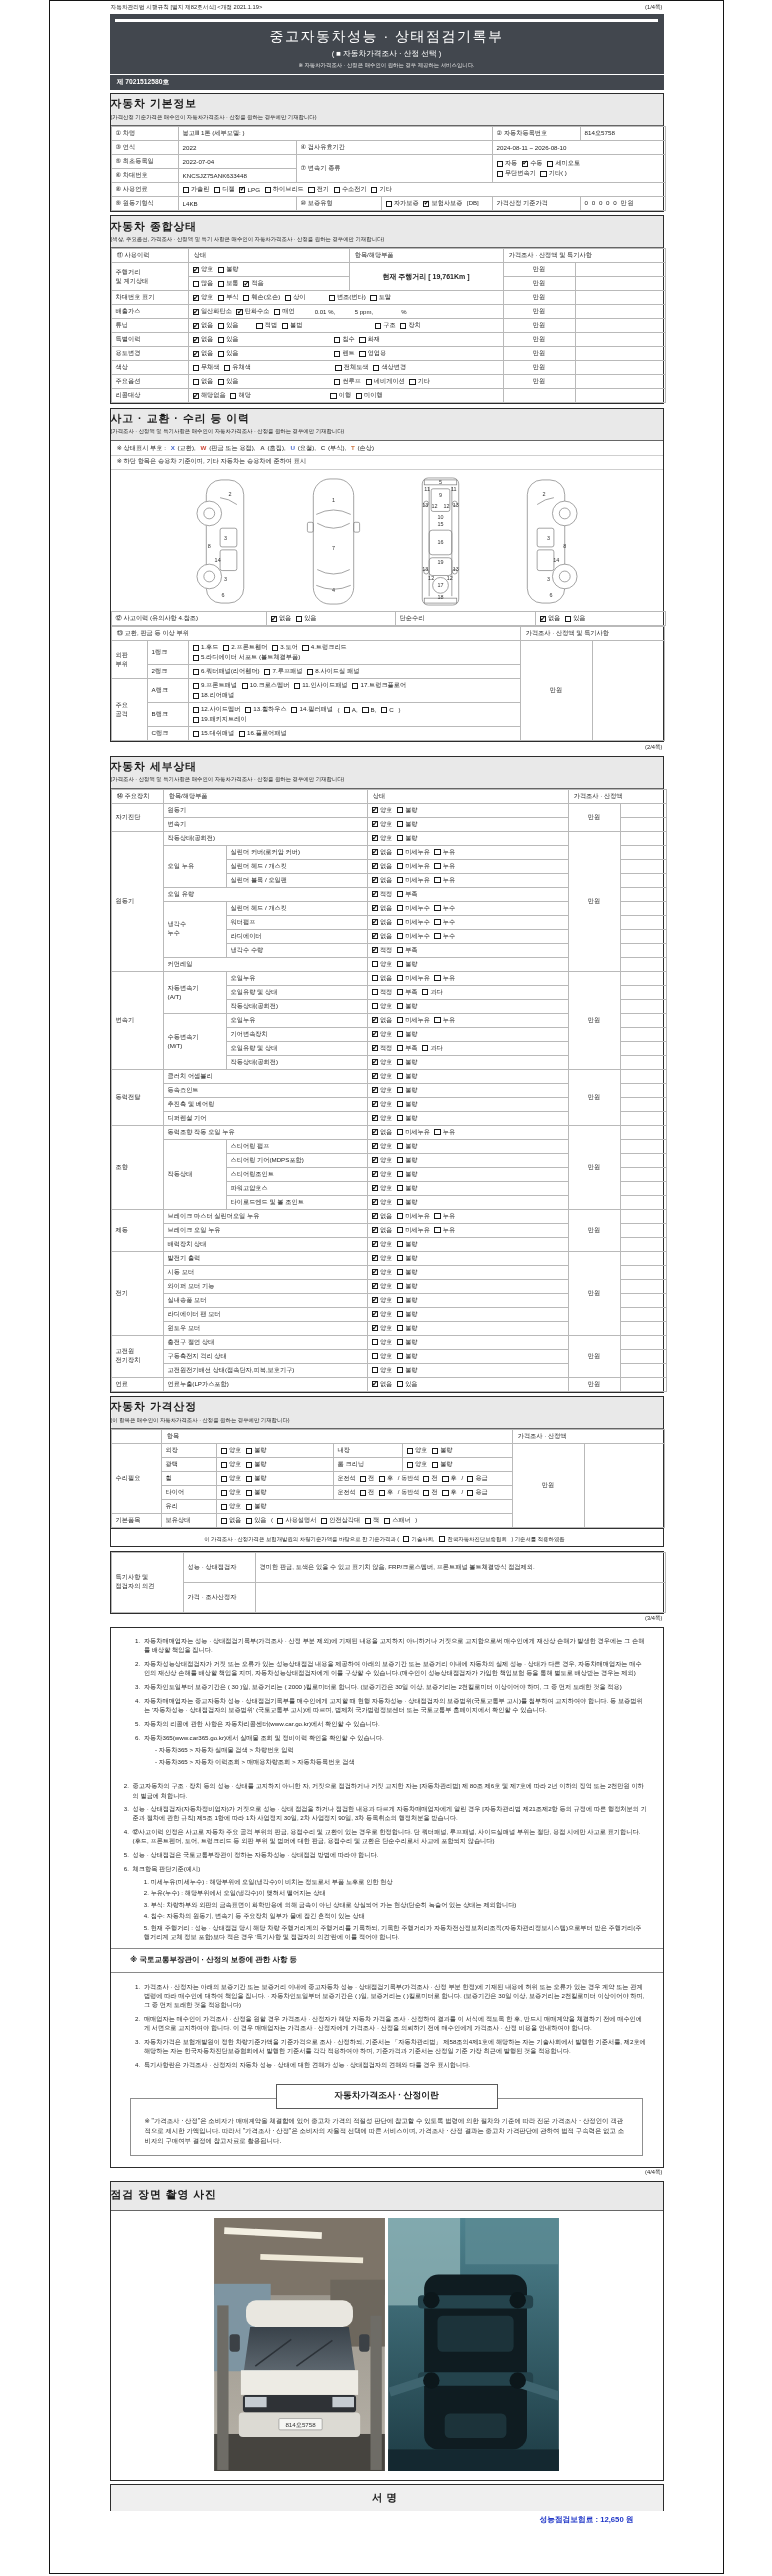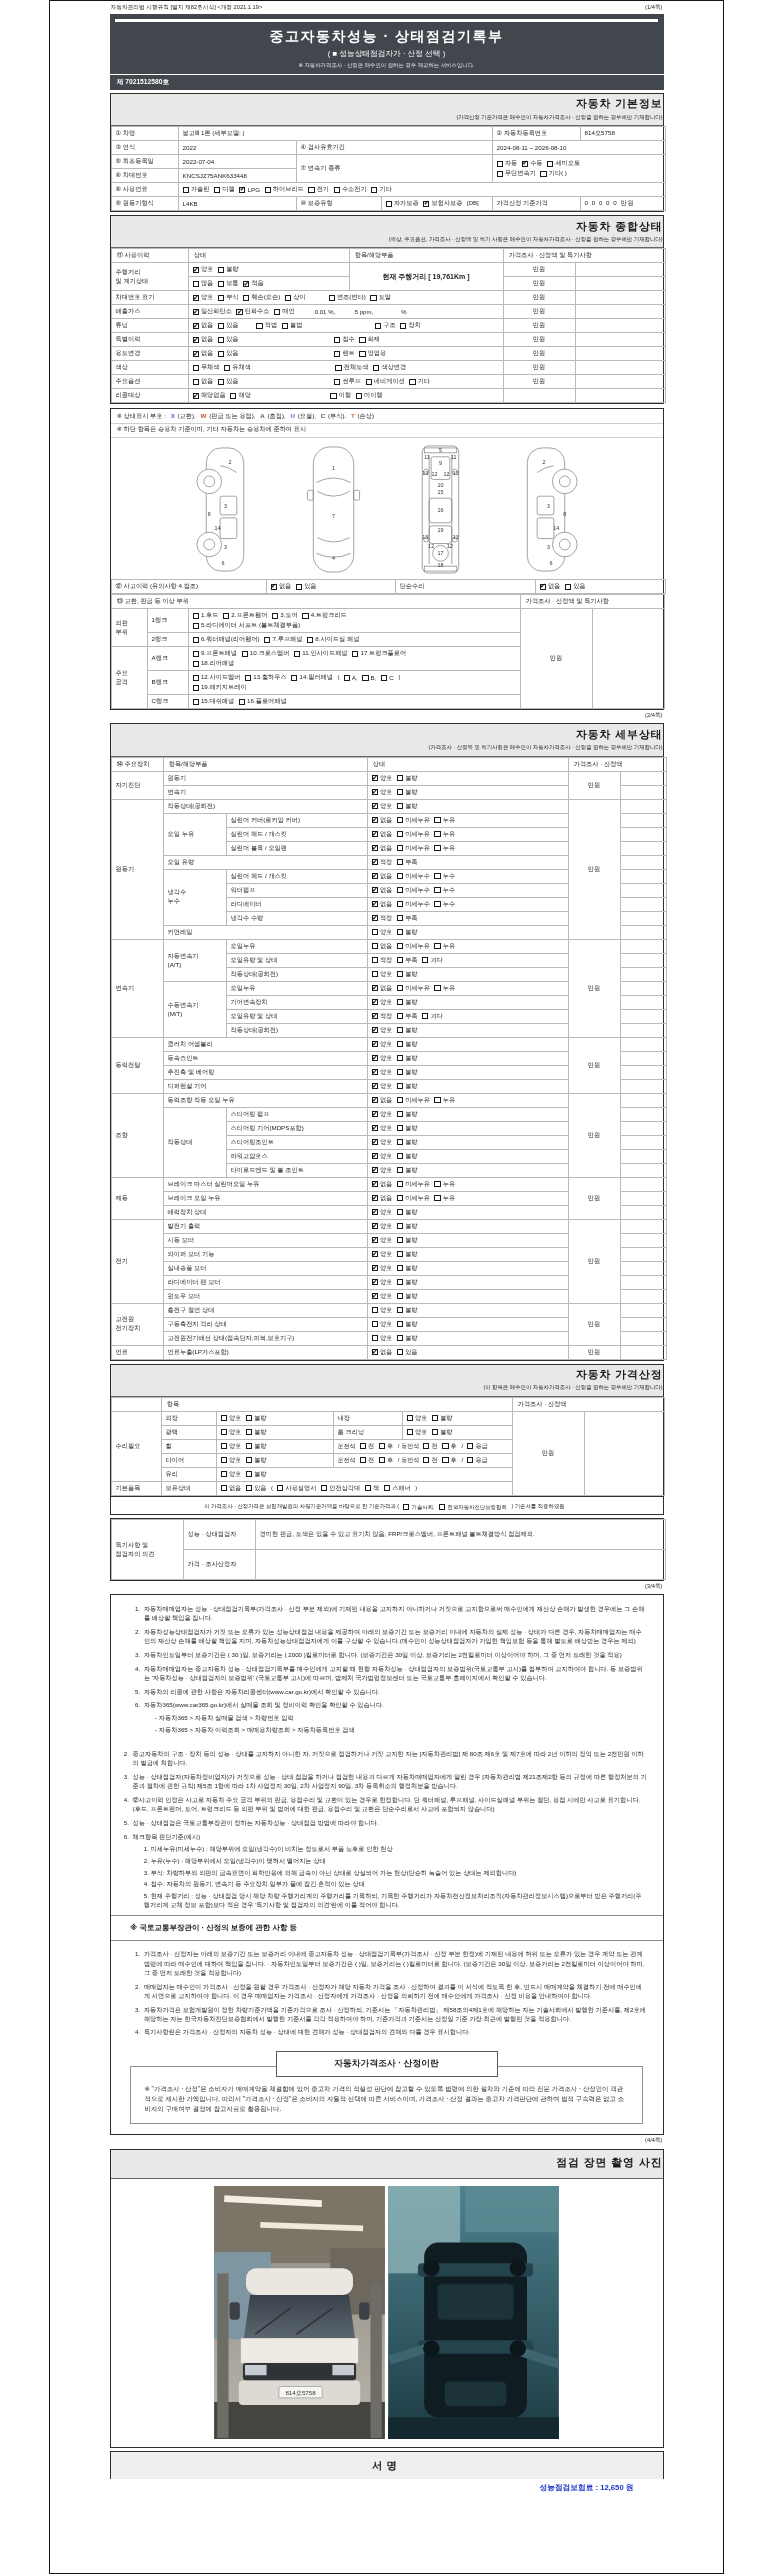--- a/index.html
+++ b/index.html
@@ -8,26 +8,26 @@
   body{position:relative}
   .vline{position:absolute;top:0;bottom:2.1px;width:1px;background:#141414}
   .vline.l{left:49px}.vline.r{right:49px}
   .hline{position:absolute;left:49px;right:49px;height:1px;background:#141414}
   .hline.t{top:0}.hline.b{bottom:2.1px}
   .sheet{width:554px;margin:0 auto;position:relative;padding-top:2.1px}
   .topbar{display:flex;justify-content:space-between;font-size:5.7px;padding:2.1px 1px 1.5px}
   .dark{background:#42474e;color:#fff}
   .titleblock{padding:2.6px 0 5.2px;text-align:center}
   .strip{height:3.6px;background:#fff;margin:2.6px 5.2px 5.2px}
-  .titleblock h1{font-size:14px;letter-spacing:1.5px;font-weight:bold;margin:3.1px 0 3.6px}
+  .titleblock h1{font-size:14px;letter-spacing:1.5px;font-weight:normal;margin:3.1px 0 3.6px}
   .titleblock .sub{font-size:7.7px;margin-bottom:2.6px}
   .titleblock .tnote{font-size:5.4px;color:#e3e3e3}
   .docno{border-top:1px solid #fff;font-size:6.7px;font-weight:bold;padding:2.6px 7.2px 3.1px;text-align:left}
   .blk{border:1.3px solid #2d2d2d;border-top-width:1px;margin-top:3.1px;background:#fff}
-  .shead{background:#e9e9e9;text-align:right;padding:3.6px 0 4.6px;border-bottom:0.8px solid #666}
+  .shead{background:#e9e9e9;text-align:left;padding:3.6px 0 4.6px;border-bottom:0.8px solid #666}
   .shead h2{font-size:10.8px;letter-spacing:1px;font-weight:bold}
   .shead .hnote{font-size:5.4px;margin-top:2.1px;color:#222}
   .pg-mark{text-align:right;font-size:5.7px;padding:1.5px 1px 0.5px}
   table{width:100%;border-collapse:collapse;table-layout:fixed}
   td,th{border:0.5px solid #b9b9b9;font-size:6.2px;font-weight:normal;text-align:left;
     padding:1.5px 4.1px;vertical-align:middle;height:14px;overflow:hidden}
   th.colhead{text-align:left;padding-left:5.2px}
   .pre{white-space:pre-line}
   .price{text-align:center}
   .mile{font-weight:bold;font-size:7px;text-align:center}
@@ -75,21 +75,21 @@
 <div class="sheet">
 
   <div class="topbar">
     <span>자동차관리법 시행규칙 [별지 제82호서식] &lt;개정 2021.1.19&gt;</span>
     <span>(1/4쪽)</span>
   </div>
 
   <div class="dark titleblock">
     <div class="strip"></div>
     <h1>중고자동차성능 · 상태점검기록부</h1>
-    <div class="sub">( ■ 성능상태점검자가 · 산정 선택 )</div>
+    <div class="sub">( ■ 자동차가격조사 · 산정 선택 )</div>
     <div class="tnote">※ 자동차가격조사 · 산정은 매수인이 원하는 경우 제공하는 서비스입니다.</div>
   </div>
   <div class="dark docno">제 7021512580호</div>
 
   <div class="blk">
     <div class="shead">
       <h2>자동차 기본정보</h2>
       <div class="hnote">(가격산정 기준가격은 매수인이 자동차가격조사 · 산정을 원하는 경우에만 기재합니다)</div>
     </div>
     <table>
@@ -386,20 +386,24 @@
                 <span class="lb">미이행</span>
               </span></td>
             <td class="price"></td>
             <td class="blank"></td>
           </tr>
         </tbody>
     </table>
   </div>
 
   <div class="blk">
+    <div class="shead">
+      <h2>사고 · 교환 · 수리 등 이력</h2>
+      <div class="hnote">(가격조사 · 산정액 및 특기사항은 매수인이 자동차가격조사 · 산정을 원하는 경우에만 기재합니다)</div>
+    </div>
     <div class="legendline" id="legend-line"><span>※ 상태표시 부호 : </span><span class="lg" style="color: rgb(68, 102, 204);">X</span><span> (교환), </span><span class="lg" style="color: rgb(204, 68, 51);">W</span><span> (판금 또는 용접), </span><span class="lg" style="color: rgb(85, 85, 85);">A</span><span> (흠집), </span><span class="lg" style="color: rgb(68, 102, 204);">U</span><span> (요철), </span><span class="lg" style="color: rgb(85, 85, 85);">C</span><span> (부식), </span><span class="lg" style="color: rgb(204, 119, 68);">T</span><span> (손상) </span></div>
     <div class="legendline2">※ 하단 항목은 승용차 기준이며, 기타 자동차는 승용차에 준하여 표시</div>
     <div id="diagram-row">
         <svg viewBox="0 0 130 270" width="67" height="133">
           <g fill="none" stroke="#7a7a7a" stroke-width="1.4">
             <rect x="24" y="10" width="76" height="250" rx="30"></rect>
             <circle cx="30" cy="78" r="25" fill="#fff"></circle>
             <circle cx="30" cy="78" r="11"></circle>
             <circle cx="30" cy="206" r="25" fill="#fff"></circle>
             <circle cx="30" cy="206" r="11"></circle>

